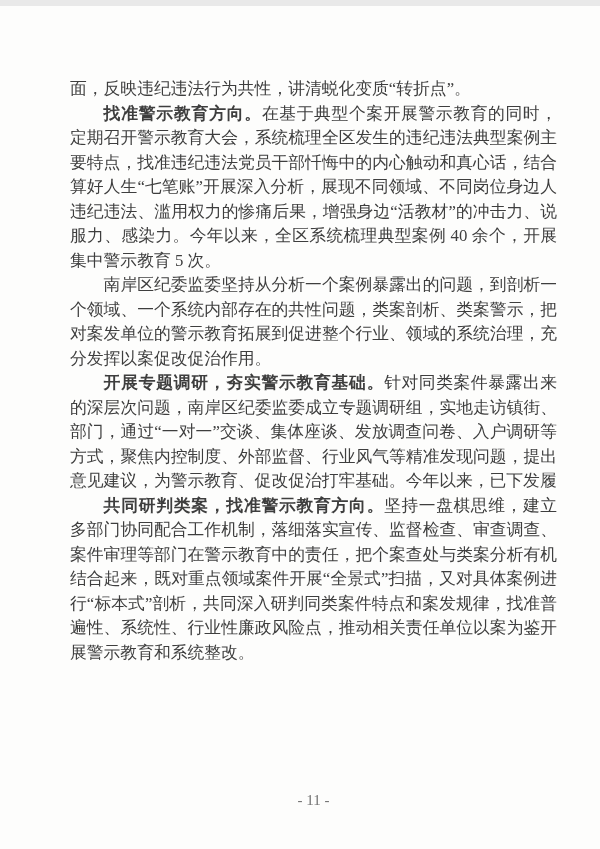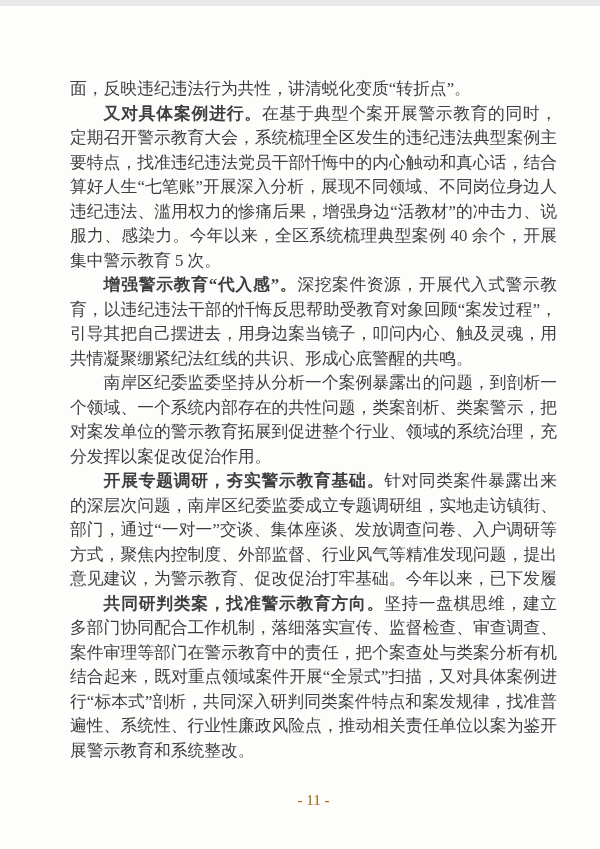--- a/index.html
+++ b/index.html
@@ -36,30 +36,29 @@
     font-weight: bold;
     letter-spacing: 0.2px;
   }
   .page-footer {
     position: absolute;
     left: 70px;
     width: 487px;
     top: 786px;
     text-align: center;
     font-size: 15px;
-    color: #a16207;
+    color: #737373;
     font-family: "Liberation Serif", "DejaVu Serif", serif;
   }
 </style>
 </head>
 <body>
 
 <div class="page" style="background: rgb(253, 253, 252); color: rgb(62, 62, 62);">
   <div class="text-body">
       <p class="para continuation"><span>面，反映违纪违法行为共性，讲清蜕化变质“转折点”。</span></p>
-      <p class="para indent"><strong>又对具体案例进行。</strong><span>在基于典型个案开展警示教育的同时，定期召开警示教育大会，系统梳理全区发生的违纪违法典型案例主要特点，找准违纪违法党员干部忏悔中的内心触动和真心话，结合算好人生“七笔账”开展深入分析，展现不同领域、不同岗位身边人违纪违法、滥用权力的惨痛后果，增强身边“活教材”的冲击力、说服力、感染力。今年以来，全区系统梳理典型案例 40 余个，开展集中警示教育 5 次。</span></p>
-      <p class="para indent"><strong>增强警示教育“代入感”。</strong><span>深挖案件资源，开展代入式警示教育，以违纪违法干部的忏悔反思帮助受教育对象回顾“案发过程”，引导其把自己摆进去，用身边案当镜子，叩问内心、触及灵魂，用共情凝聚绷紧纪法红线的共识、形成心底警醒的共鸣。</span></p>
+      <p class="para indent"><strong>找准警示教育方向。</strong><span>在基于典型个案开展警示教育的同时，定期召开警示教育大会，系统梳理全区发生的违纪违法典型案例主要特点，找准违纪违法党员干部忏悔中的内心触动和真心话，结合算好人生“七笔账”开展深入分析，展现不同领域、不同岗位身边人违纪违法、滥用权力的惨痛后果，增强身边“活教材”的冲击力、说服力、感染力。今年以来，全区系统梳理典型案例 40 余个，开展集中警示教育 5 次。</span></p>
       <p class="para indent"><span>南岸区纪委监委坚持从分析一个案例暴露出的问题，到剖析一个领域、一个系统内部存在的共性问题，类案剖析、类案警示，把对案发单位的警示教育拓展到促进整个行业、领域的系统治理，充分发挥以案促改促治作用。</span></p>
       <p class="para indent"><strong>开展专题调研，夯实警示教育基础。</strong><span>针对同类案件暴露出来的深层次问题，南岸区纪委监委成立专题调研组，实地走访镇街、部门，通过“一对一”交谈、集体座谈、发放调查问卷、入户调研等方式，聚焦内控制度、外部监督、行业风气等精准发现问题，提出意见建议，为警示教育、促改促治打牢基础。今年以来，已下发履</span></p>
       <p class="para indent"><strong>共同研判类案，找准警示教育方向。</strong><span>坚持一盘棋思维，建立多部门协同配合工作机制，落细落实宣传、监督检查、审查调查、案件审理等部门在警示教育中的责任，把个案查处与类案分析有机结合起来，既对重点领域案件开展“全景式”扫描，又对具体案例进行“标本式”剖析，共同深入研判同类案件特点和案发规律，找准普遍性、系统性、行业性廉政风险点，推动相关责任单位以案为鉴开展警示教育和系统整改。</span></p>
     </div>
   <div class="page-footer">- 11 -</div>
 </div>
 
 </body></html>

